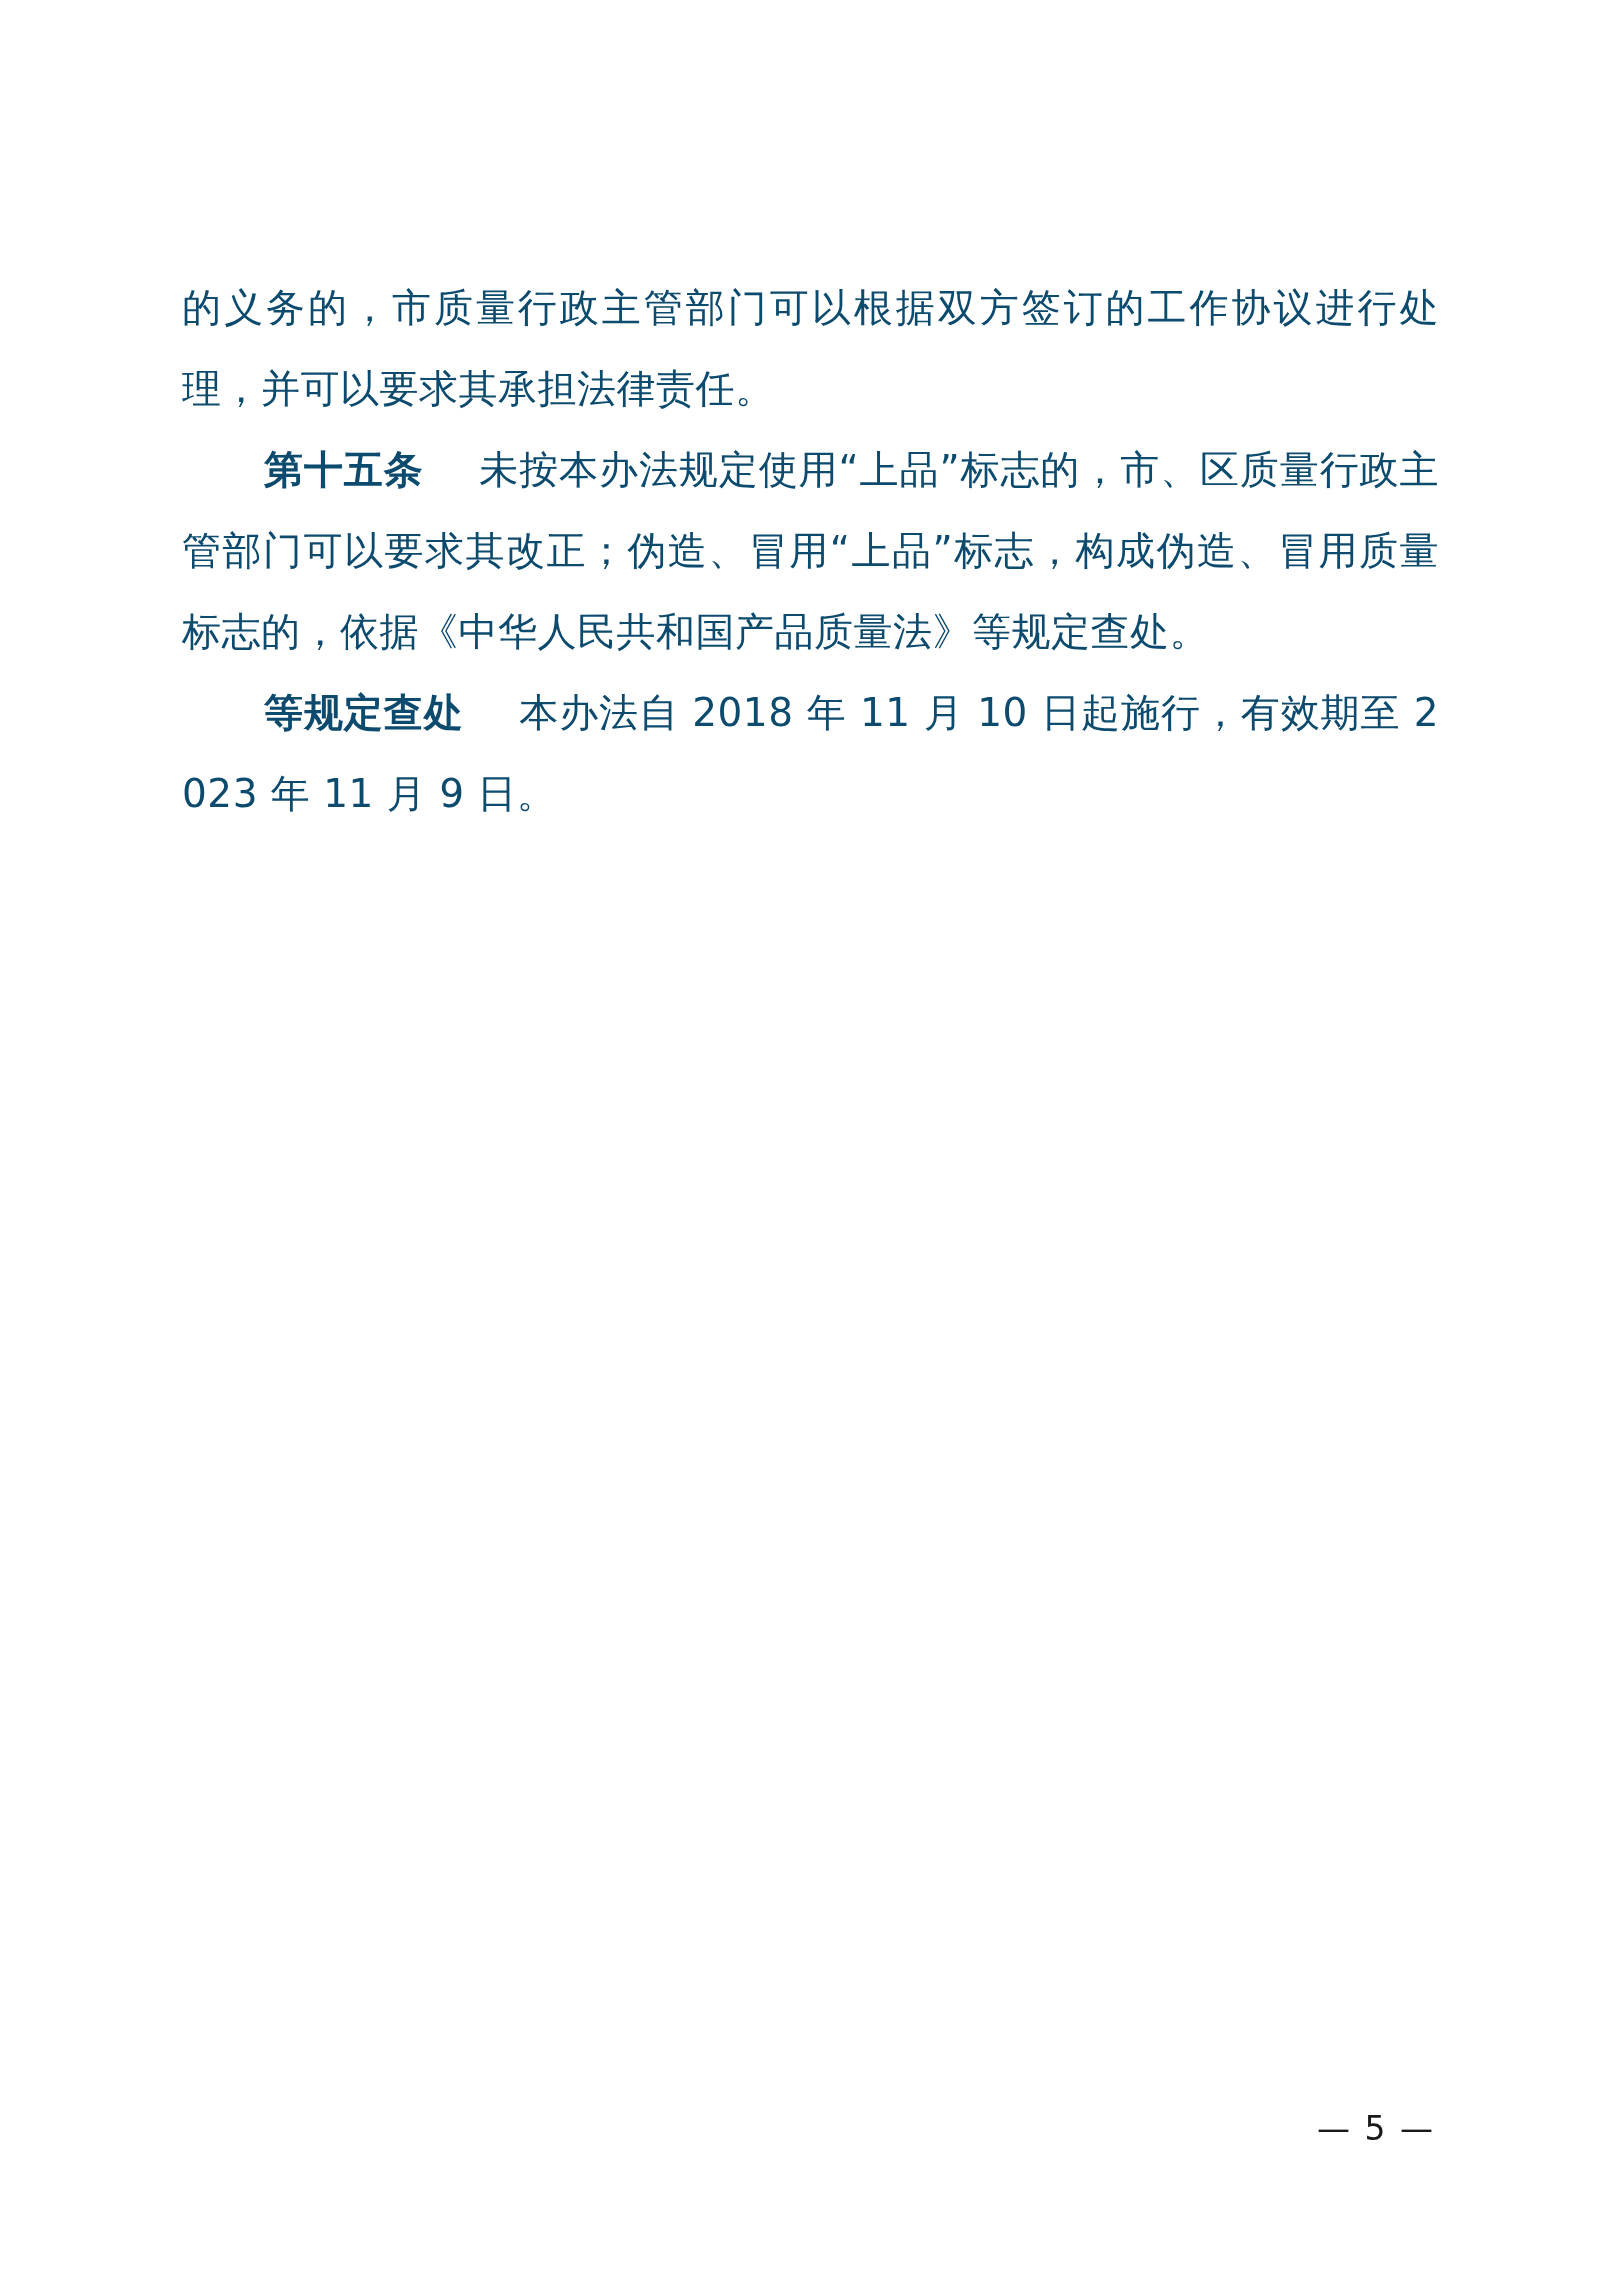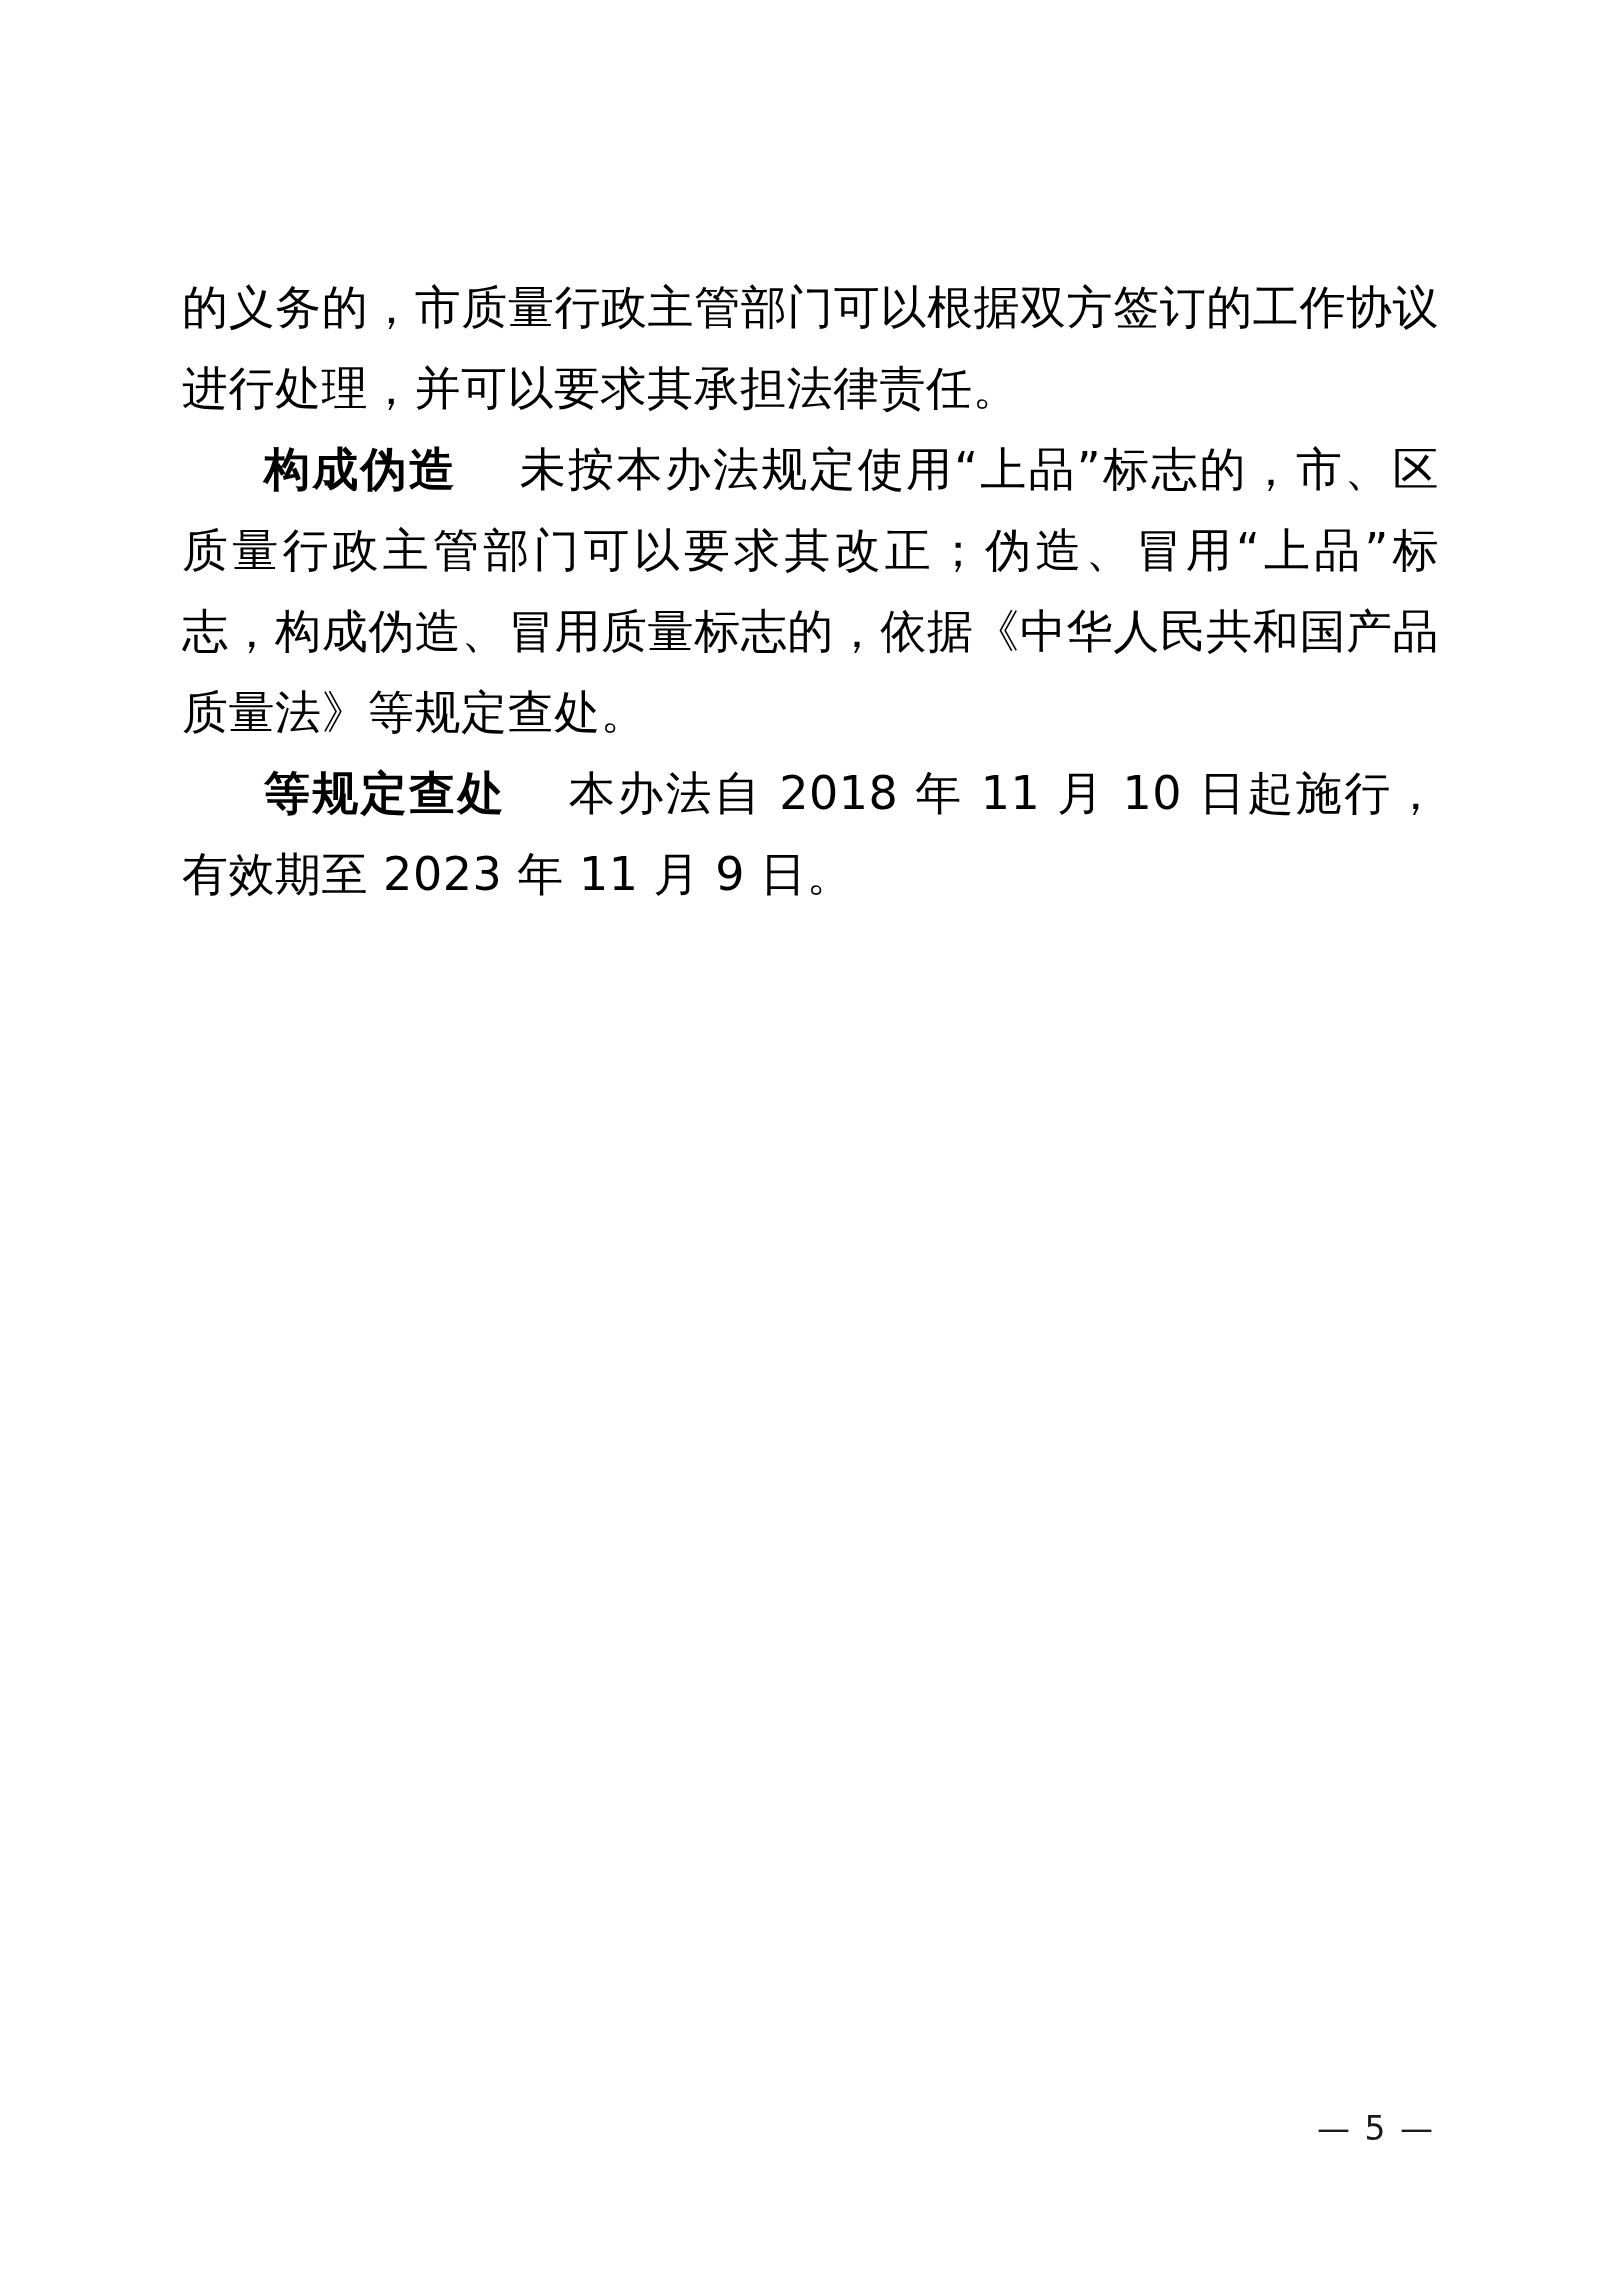--- a/index.html
+++ b/index.html
@@ -18,27 +18,27 @@
     color: #1a1a1a;
   }
   .body-area {
     position: absolute;
     left: 182px;
     top: 267px;
     width: 1257px;
   }
   p.para {
     margin: 0;
-    font-size: 46px;
+    font-size: 39px;
     line-height: 81px;
     letter-spacing: 0.5px;
     text-align: justify;
     text-justify: inter-ideograph;
     word-break: break-all;
-    color: #000000;
+    color: #0c4a6e;
   }
   p.indent {
     text-indent: 82px;
   }
   .art-label {
     font-weight: bold;
   }
   .gap-after-label {
     display: inline-block;
     width: 29px;
@@ -58,21 +58,21 @@
 
 <div class="page">
 
   <div class="body-area">
 
     <p class="para">
       <span>的义务的，市质量行政主管部门可以根据双方签订的工作协议进行处理，并可以要求其承担法律责任。</span>
     </p>
 
     <p class="para indent">
-      <span class="art-label">构成伪造</span>
+      <span class="art-label">第十五条</span>
       <span class="gap-after-label"></span>
       <span>未按本办法规定使用“上品”标志的，市、区质量行政主管部门可以要求其改正；伪造、冒用“上品”标志，构成伪造、冒用质量标志的，依据《中华人民共和国产品质量法》等规定查处。</span>
     </p>
 
     <p class="para indent">
       <span class="art-label">等规定查处</span>
       <span class="gap-after-label"></span>
       <span>本办法自 2018 年 11 月 10 日起施行，有效期至 2023 年 11 月 9 日。</span>
     </p>
 

